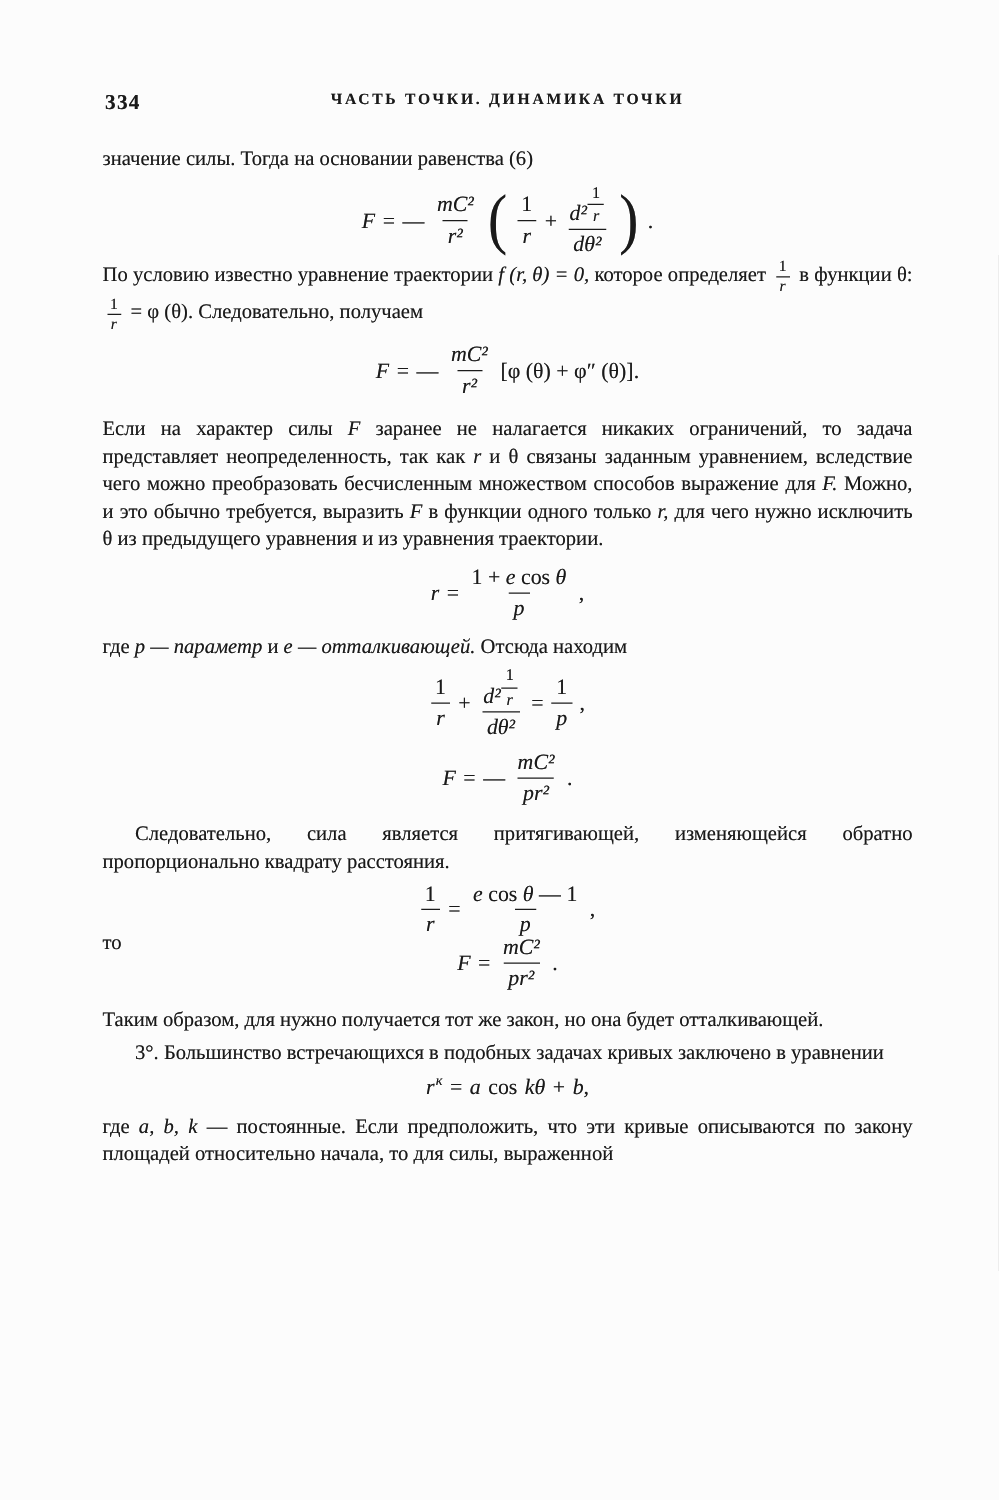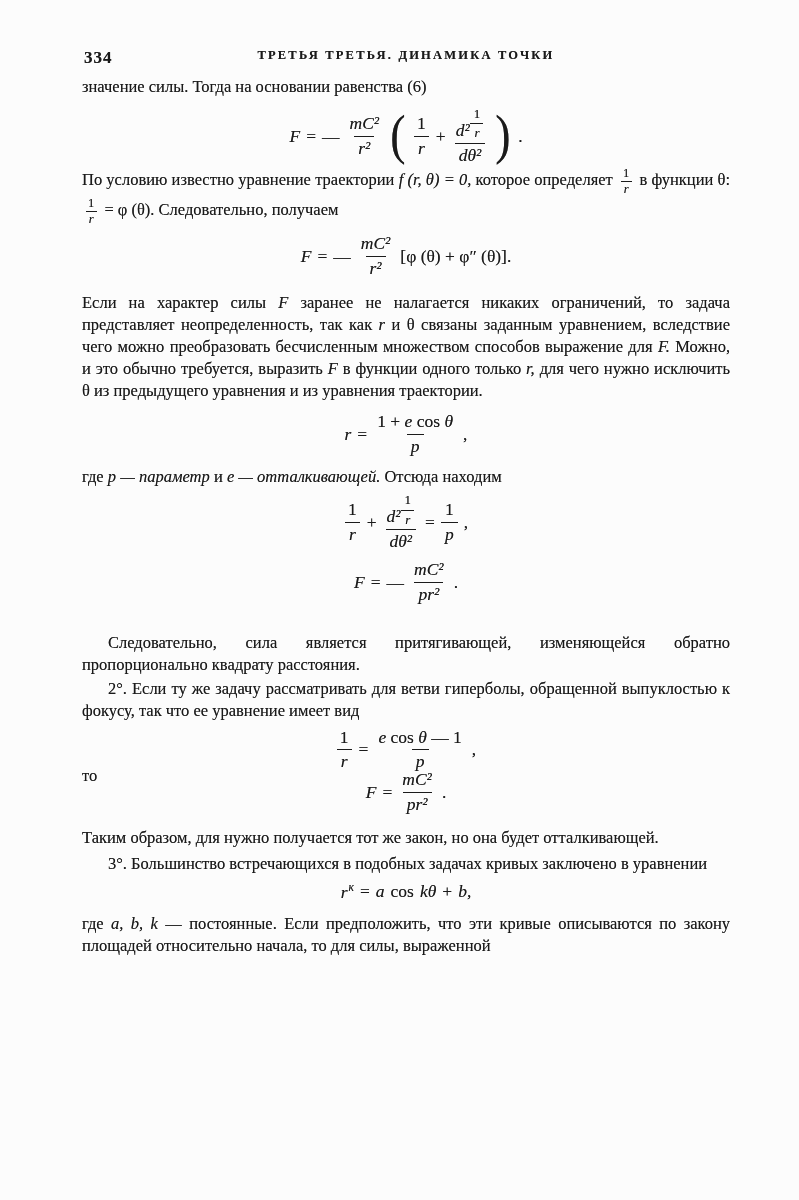--- a/index.html
+++ b/index.html
@@ -5,21 +5,21 @@
   html,body{margin:0;padding:0;background:#d8d8d8;}
   .page{
     position:relative;
     width:799px;height:1200px;
     background:#fcfcfc;
     overflow:hidden;
     font-family:"Liberation Serif","DejaVu Serif",serif;
     color:#1a1a1a;
     text-shadow:0 0 .4px rgba(10,10,10,.55);
   }
-  .col{margin:0 69px 0 82px;padding-top:48px;}
+  .col{margin:0 69px 0 82px;padding-top:72px;}
   .running-head{position:relative;height:20px;}
   .pageno{position:absolute;left:2px;top:0;font-size:17px;font-weight:bold;letter-spacing:1px;}
   .rh-title{display:block;text-align:center;font-weight:bold;font-size:12.5px;letter-spacing:2.2px;}
   p.body{font-size:16.5px;line-height:22px;text-align:justify;margin:0;}
   .indent{text-indent:26px;}
   .it{font-style:italic;}
   .up{font-style:normal;}
   .sp{letter-spacing:3.5px;}
   
   .disp{display:flex;justify-content:center;align-items:center;font-size:17.5px;font-style:normal;}
@@ -37,24 +37,24 @@
   sup.k{font-size:11.5px;vertical-align:super;margin-left:1px;}
 </style>
 </head>
 <body>
 
 <div class="page">
   <div class="col">
 
     <div class="running-head">
       <span class="pageno">334</span>
-      <span class="rh-title">ТРЕТЬЯ ТРЕТЬЯ. ДИНАМИКА ТОЧКИ</span>
-    </div>
-
-    <p class="body" style="margin-top:8px">значение силы. Тогда на основании равенства (6)</p>
+      <span class="rh-title">ЧАСТЬ ТОЧКИ. ДИНАМИКА ТОЧКИ</span>
+    </div>
+
+    <p class="body" style="margin-top:24px">значение силы. Тогда на основании равенства (6)</p>
 
     <div class="disp" style="margin-top:8px">
       <span class="it">F</span>
       <span>=</span>
       <span>—</span>
       <span class="fr">
         <span class="nu it">mC²</span>
         <span class="de it">r²</span>
       </span>
       <span class="bigp">(</span>
@@ -168,26 +168,22 @@
       <span class="it">F</span>
       <span>=</span>
       <span>—</span>
       <span class="fr">
         <span class="nu it">mC²</span>
         <span class="de it">pr²</span>
       </span>
       <span>.</span>
     </div>
 
-    <p class="body indent" style="margin-top:26px">Следовательно, сила является притягивающей, изменяющейся обратно пропорционально квадрату расстояния.</p>
-
-    <p class="body indent" style="margin-top:2px">
-      <span>2°.</span>
-      <span>Если ту же задачу рассматривать для ветви гиперболы, обращенной выпуклостью к фокусу, так что ее уравнение имеет вид</span>
-    </p>
+    <p class="body indent" style="margin-top:10px">Следовательно, сила является притягивающей, изменяющейся обратно пропорционально квадрату расстояния.</p>
+
 
     <div class="disp" style="margin-top:5px">
       <span class="fr">
         <span class="nu up">1</span>
         <span class="de it">r</span>
       </span>
       <span>=</span>
       <span class="fr">
         <span class="nu">
           <span class="it">e</span>&nbsp;<span class="up">cos</span>&nbsp;<span class="it">θ</span>&nbsp;<span class="up">— 1</span>

